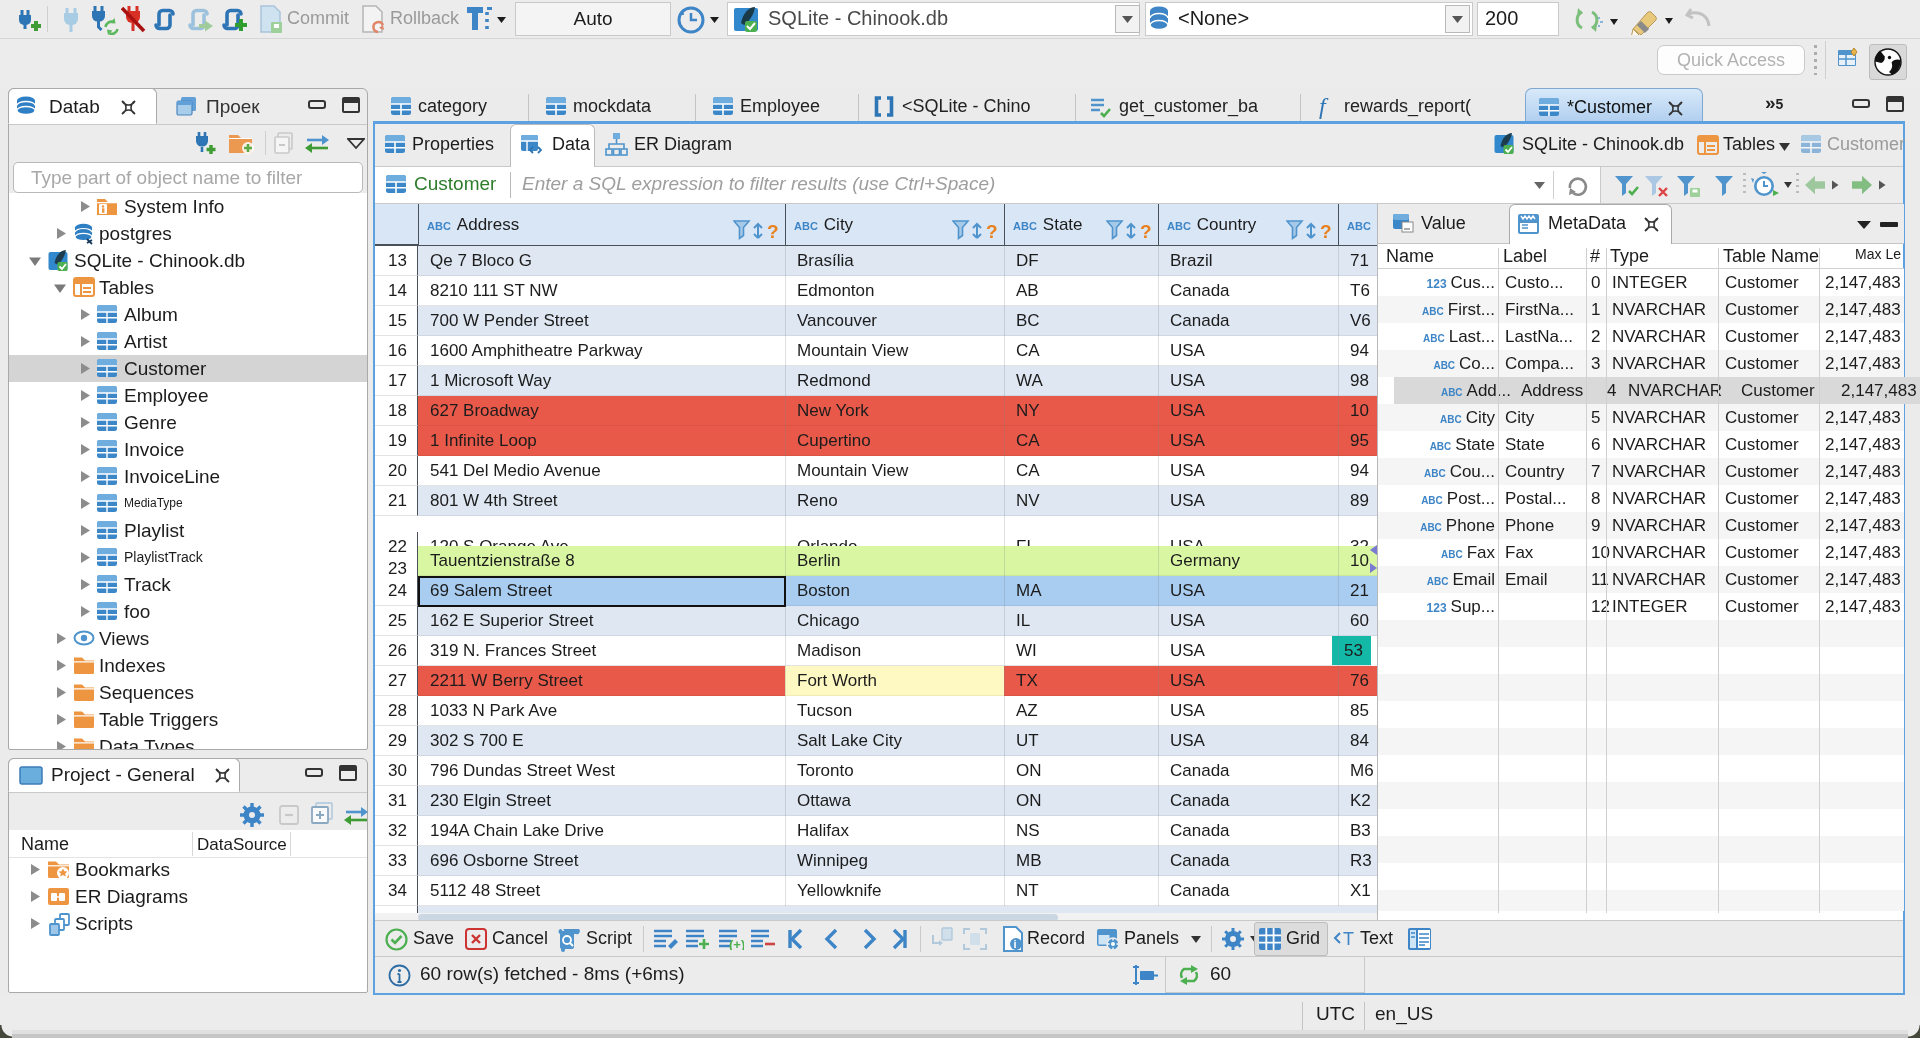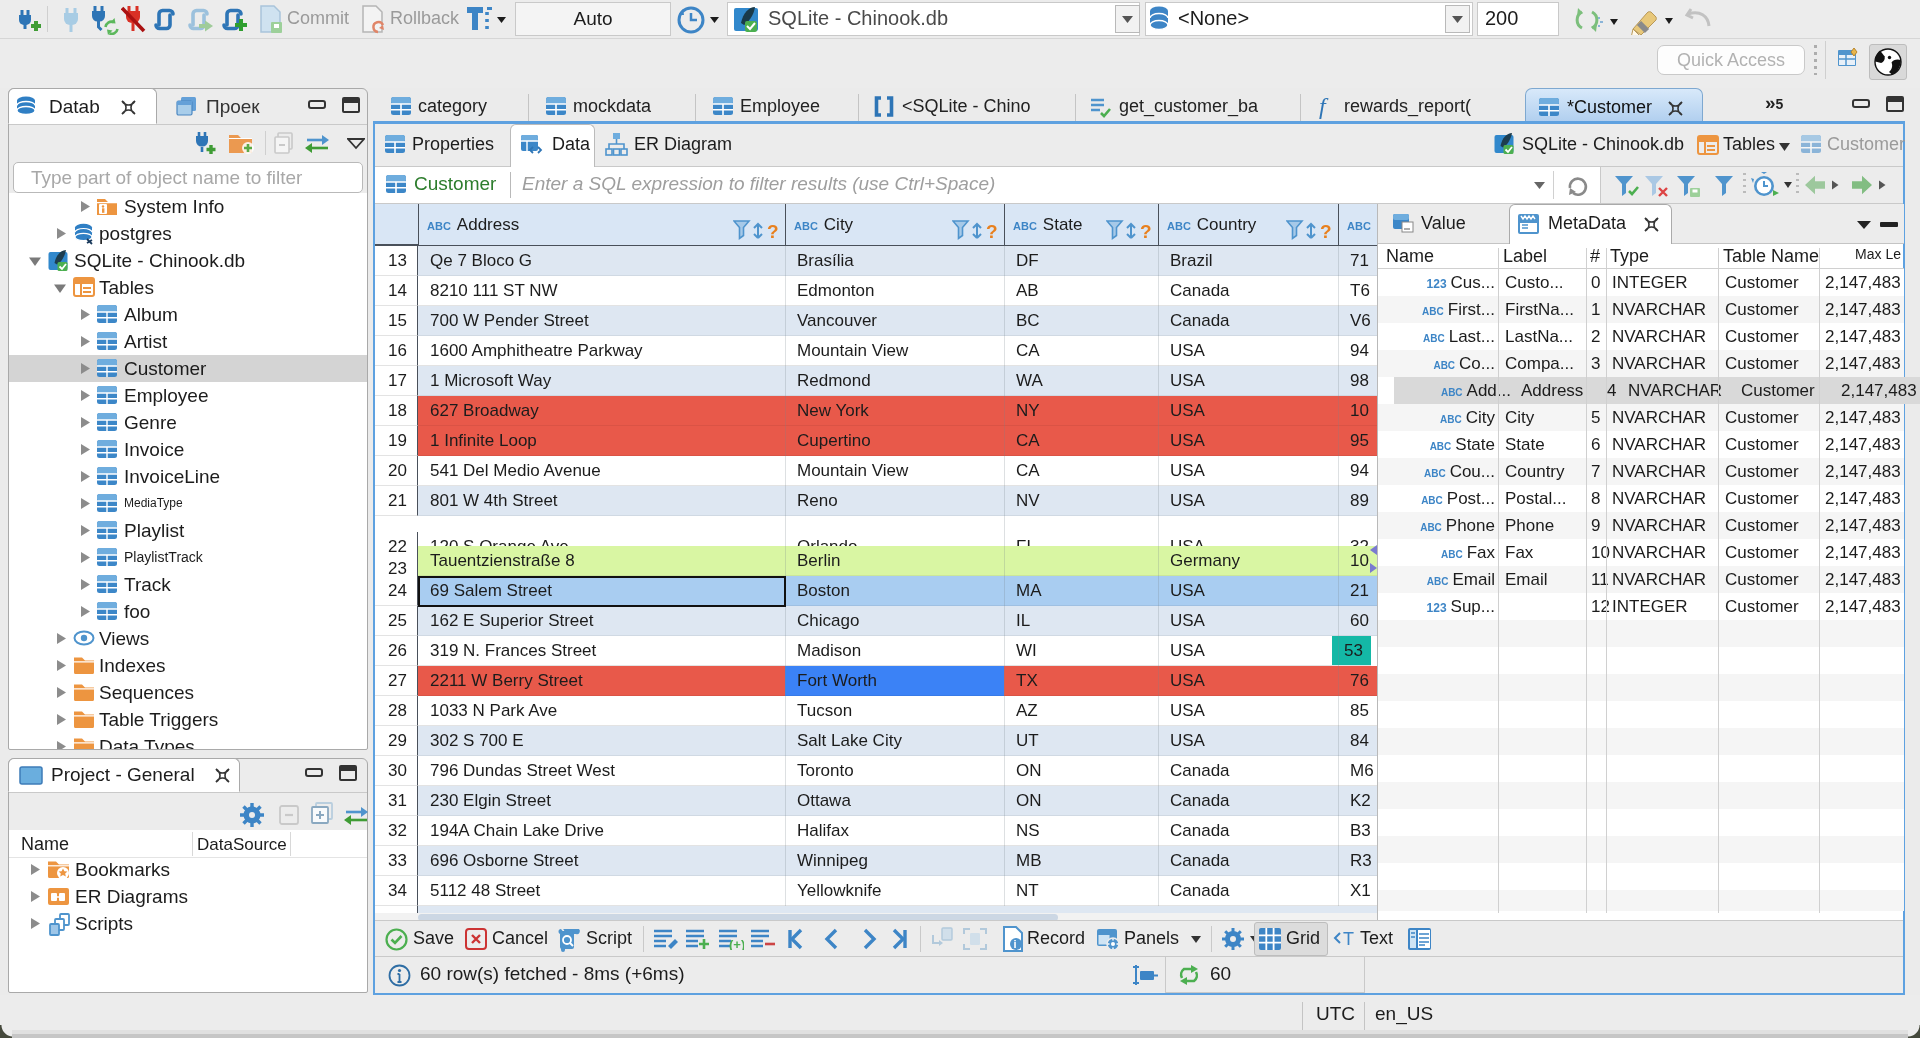--- a/index.html
+++ b/index.html
@@ -827,21 +827,21 @@
  <div class="rn" style="left:0;top:0;width:43px;border-right:1px solid #49505a;">26</div>
  <div class="gcell" style="left:43px;width:367px;background:#ffffff;border-bottom:1px solid #e3e3e3;">319 N. Frances Street</div>
  <div class="gcell" style="left:410px;width:219px;background:#ffffff;border-bottom:1px solid #e3e3e3;">Madison</div>
  <div class="gcell" style="left:629px;width:154px;background:#ffffff;border-bottom:1px solid #e3e3e3;">WI</div>
  <div class="gcell" style="left:783px;width:180px;background:#ffffff;border-bottom:1px solid #e3e3e3;">USA</div>
  <div class="gcell" style="left:957px;width:39px;background:#14b8a6;border-bottom:1px solid #e3e3e3;">53</div>
  </div>
  <div class="a" style="left:0;top:462px;width:1002px;height:30px;">
  <div class="rn" style="left:0;top:0;width:43px;border-right:1px solid #49505a;">27</div>
  <div class="gcell" style="left:43px;width:367px;background:#e8594a;border-bottom:1px solid rgba(0,0,0,0.06);">2211 W Berry Street</div>
- <div class="gcell" style="left:410px;width:219px;background:#3b82f6;border-bottom:1px solid rgba(0,0,0,0.06);">Fort Worth</div>
+ <div class="gcell" style="left:410px;width:219px;background:#fef9c3;border-bottom:1px solid rgba(0,0,0,0.06);">Fort Worth</div>
  <div class="gcell" style="left:629px;width:154px;background:#e8594a;border-bottom:1px solid rgba(0,0,0,0.06);">TX</div>
  <div class="gcell" style="left:783px;width:180px;background:#e8594a;border-bottom:1px solid rgba(0,0,0,0.06);">USA</div>
  <div class="gcell" style="left:963px;width:39px;background:#e8594a;border-bottom:1px solid rgba(0,0,0,0.06);">76</div>
  </div>
  <div class="a" style="left:0;top:492px;width:1002px;height:30px;">
  <div class="rn" style="left:0;top:0;width:43px;border-right:1px solid #49505a;">28</div>
  <div class="gcell" style="left:43px;width:367px;background:#ffffff;border-bottom:1px solid #e3e3e3;">1033 N Park Ave</div>
  <div class="gcell" style="left:410px;width:219px;background:#ffffff;border-bottom:1px solid #e3e3e3;">Tucson</div>
  <div class="gcell" style="left:629px;width:154px;background:#ffffff;border-bottom:1px solid #e3e3e3;">AZ</div>
  <div class="gcell" style="left:783px;width:180px;background:#ffffff;border-bottom:1px solid #e3e3e3;">USA</div>

